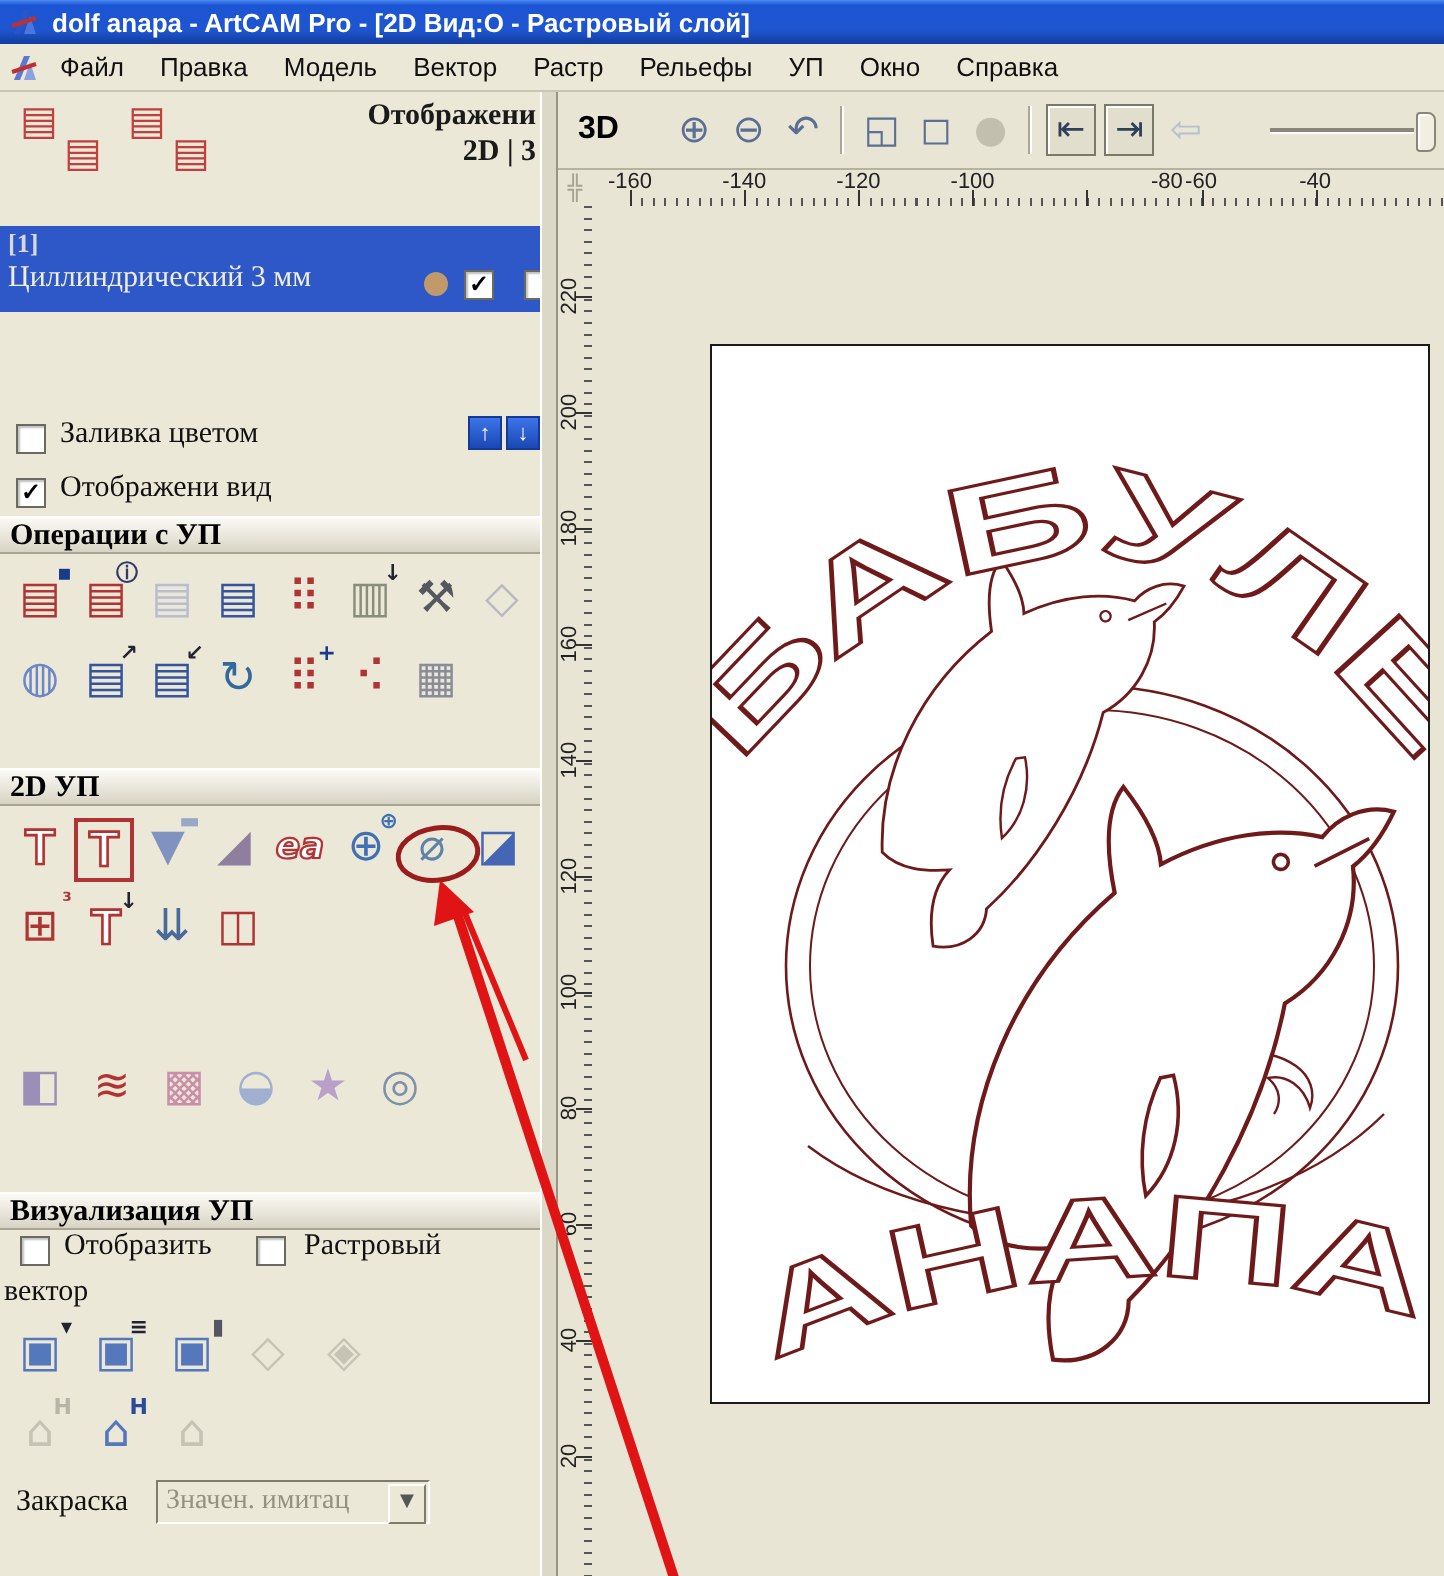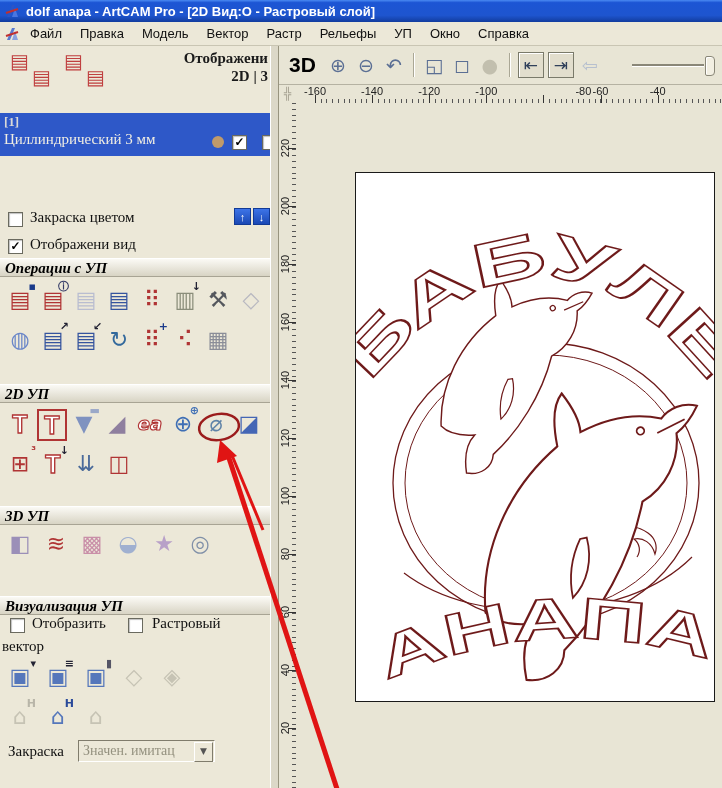--- a/index.html
+++ b/index.html
@@ -25,21 +25,21 @@
   .swatch{position:absolute;left:212px;top:23px;width:12px;height:12px;border-radius:50%;background:#c09a6a;}
   .cbx{position:absolute;width:13px;height:13px;background:#fff;border:1px solid #6a6a5f;
     box-shadow:inset 1px 1px 1px rgba(0,0,0,.25);font-family:"Liberation Sans",sans-serif;
     font-size:12px;font-weight:bold;color:#000;line-height:12px;text-align:center;}
   .plabel{position:absolute;font-size:15px;color:#111;}
   .arrbtn{position:absolute;width:17px;height:17px;background:linear-gradient(180deg,#3d74e8,#1a48b4);
     border:1px solid #123a96;color:#fff;font-size:11px;line-height:16px;text-align:center;
     font-family:"Liberation Sans",sans-serif;box-sizing:border-box;}
   .shead{position:absolute;left:0;width:270px;height:19px;
     background:linear-gradient(180deg,#fbfaf5,#d8d4c4);border-top:1px solid #fff;border-bottom:1px solid #a8a494;
-    font-weight:bold;font-size:15px;color:#000;padding-left:5px;line-height:18px;box-sizing:border-box;font-style:italic;}
+    font-weight:bold;font-size:15px;color:#000;padding-left:5px;line-height:18px;box-sizing:border-box;}
   .irow{position:absolute;display:flex;gap:1px;padding-left:4px;}
   .icon{width:32px;height:36px;display:flex;align-items:center;justify-content:center;position:relative;
     font-family:"DejaVu Sans",sans-serif;cursor:default;}
   .icon .g{font-size:22px;line-height:1;}
   .icon .b{position:absolute;top:-1px;right:0px;font-size:11px;font-weight:bold;line-height:1;}
   .icon.tout .g{font-size:25px;font-weight:bold;color:#fff;-webkit-text-stroke:1.3px #b03434;
     text-shadow:0 0 1px #b03434;font-family:"Liberation Sans",sans-serif;}
   .icon.tbox{border:2px solid #b03434;width:26px;height:28px;margin-top:3px;}
   .icon.ea .g{font-size:18px;font-style:italic;font-weight:bold;color:#fff;
     -webkit-text-stroke:1.1px #b03434;text-shadow:0 0 1px #b03434;}
@@ -52,21 +52,21 @@
     border-top:1px solid #807c6c;border-left:1px solid #807c6c;border-bottom:1px solid #fff;border-right:1px solid #fff;
     box-sizing:border-box;}
   .combo .val{position:absolute;left:4px;top:2px;font-size:14px;color:#94917f;white-space:nowrap;overflow:hidden;width:110px;}
   .combo .drop{position:absolute;right:1px;top:1px;width:17px;height:18px;background:#ece8d8;
     border:1px solid #fff;border-right-color:#807c6c;border-bottom-color:#807c6c;
     font-size:9px;color:#555;text-align:center;line-height:17px;font-family:"DejaVu Sans",sans-serif;}
   
   .canvas{position:absolute;left:279px;top:46px;width:443px;height:742px;background:#e8e5d5;}
   .cv-toolbar{position:absolute;left:0;top:0;width:443px;height:39px;border-bottom:1px solid #b5b2a2;
     display:flex;align-items:center;gap:4px;padding:0 6px;box-sizing:border-box;}
-  .btn3d{font-weight:bold;font-size:21px;color:#000;padding:1px 4px;margin-right:2px;}
+  .btn3d{font-weight:bold;font-size:16px;color:#000;padding:1px 4px;margin-right:18px;}
   .tbicons{display:contents;}
   .tbi{width:24px;height:24px;display:flex;align-items:center;justify-content:center;
     font-family:"DejaVu Sans",sans-serif;font-size:19px;}
   .tbi.boxed{border:1px solid #7a7a6a;background:#e2decd;box-shadow:inset 1px 1px 0 #fff;font-size:17px;}
   .sep{width:1px;height:24px;background:#aaa795;border-right:1px solid #fff;margin:0 3px;}
   .slider{position:relative;width:84px;height:20px;margin-left:26px;}
   .slider .track{position:absolute;left:0;top:9px;width:72px;height:2px;background:#8a8778;border-bottom:1px solid #fff;}
   .slider .handle{position:absolute;left:73px;top:1px;width:8px;height:18px;background:#f2efe2;
     border:1px solid #8a8778;border-radius:2px 4px 4px 2px;box-shadow:inset 1px 1px 0 #fff;}
   .corner{position:absolute;left:0;top:39px;width:17px;height:18px;color:#a8a494;font-size:12px;
@@ -125,21 +125,21 @@
 
   <div class="layerbar">
     <span class="l1">[1]</span>
     <span class="l2">Циллиндрический 3 мм</span>
     <span class="swatch"></span>
     <span class="cbx" style="left:232px;top:22px">✓</span>
     <span class="cbx" style="left:262px;top:22px"></span>
   </div>
 
   <span class="cbx" style="left:8px;top:166px"></span>
-  <span class="plabel" style="left:30px;top:163px">Закраска цветом</span>
+  <span class="plabel" style="left:30px;top:163px">Заливка цветом</span>
   <span class="arrbtn" style="left:234px;top:162px">↑</span>
   <span class="arrbtn" style="left:253px;top:162px">↓</span>
 
   <span class="cbx" style="left:8px;top:193px">✓</span>
   <span class="plabel" style="left:30px;top:190px">Отображени вид</span>
 
   <div class="shead" style="top:212px">Операции с УП</div>
   <div class="irow" style="top:236px">
       <div class="icon">
         <span class="g" style="color: rgb(176, 52, 52);">▤</span>
@@ -235,21 +235,20 @@
         <span class="b" style="color: rgb(34, 34, 51);">↓</span>
       </div>
       <div class="icon">
         <span class="g" style="color: rgb(74, 106, 154);">⇊</span>
       </div>
       <div class="icon">
         <span class="g" style="color: rgb(176, 52, 52);">◫</span>
       </div>
     </div>
 
-  <div class="shead" style="top:460px">3D УП</div>
   <div class="irow" style="top:480px;gap:4px">
       <div class="icon">
         <span class="g" style="color: rgb(155, 143, 184);">◧</span>
       </div>
       <div class="icon">
         <span class="g" style="color: rgb(176, 52, 52);">≋</span>
       </div>
       <div class="icon">
         <span class="g" style="color: rgb(201, 143, 168);">▩</span>
       </div>

